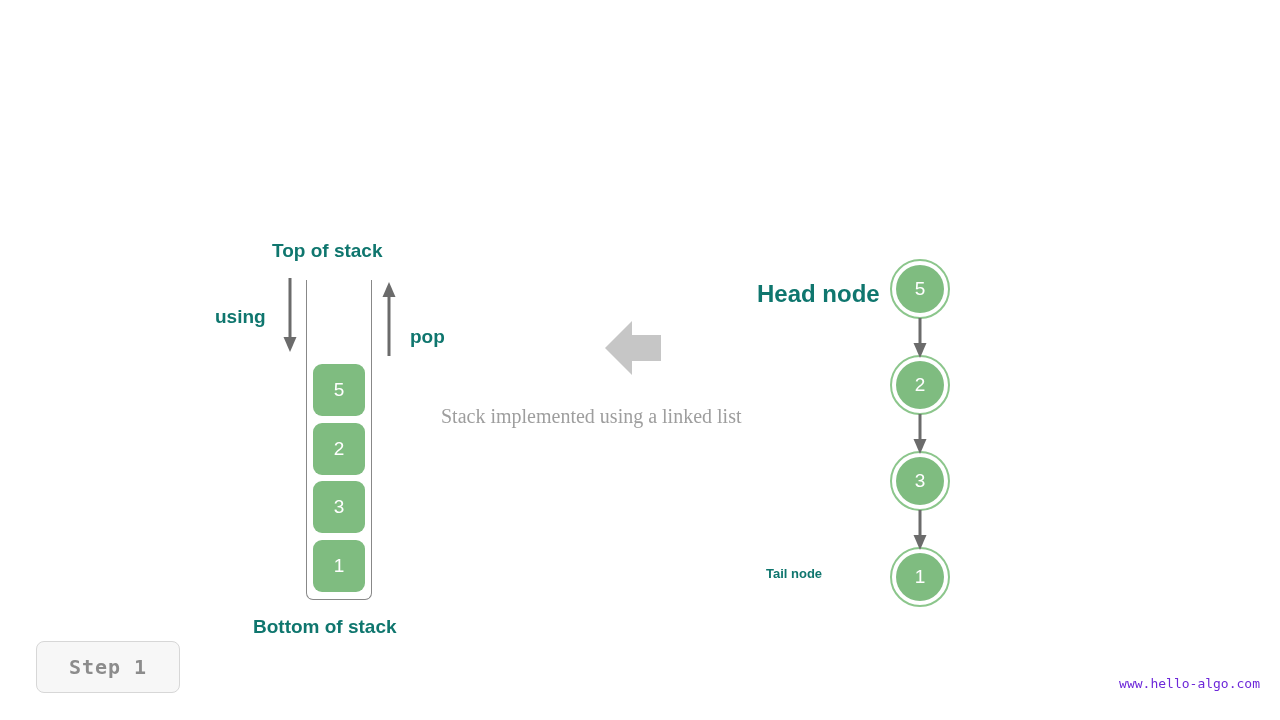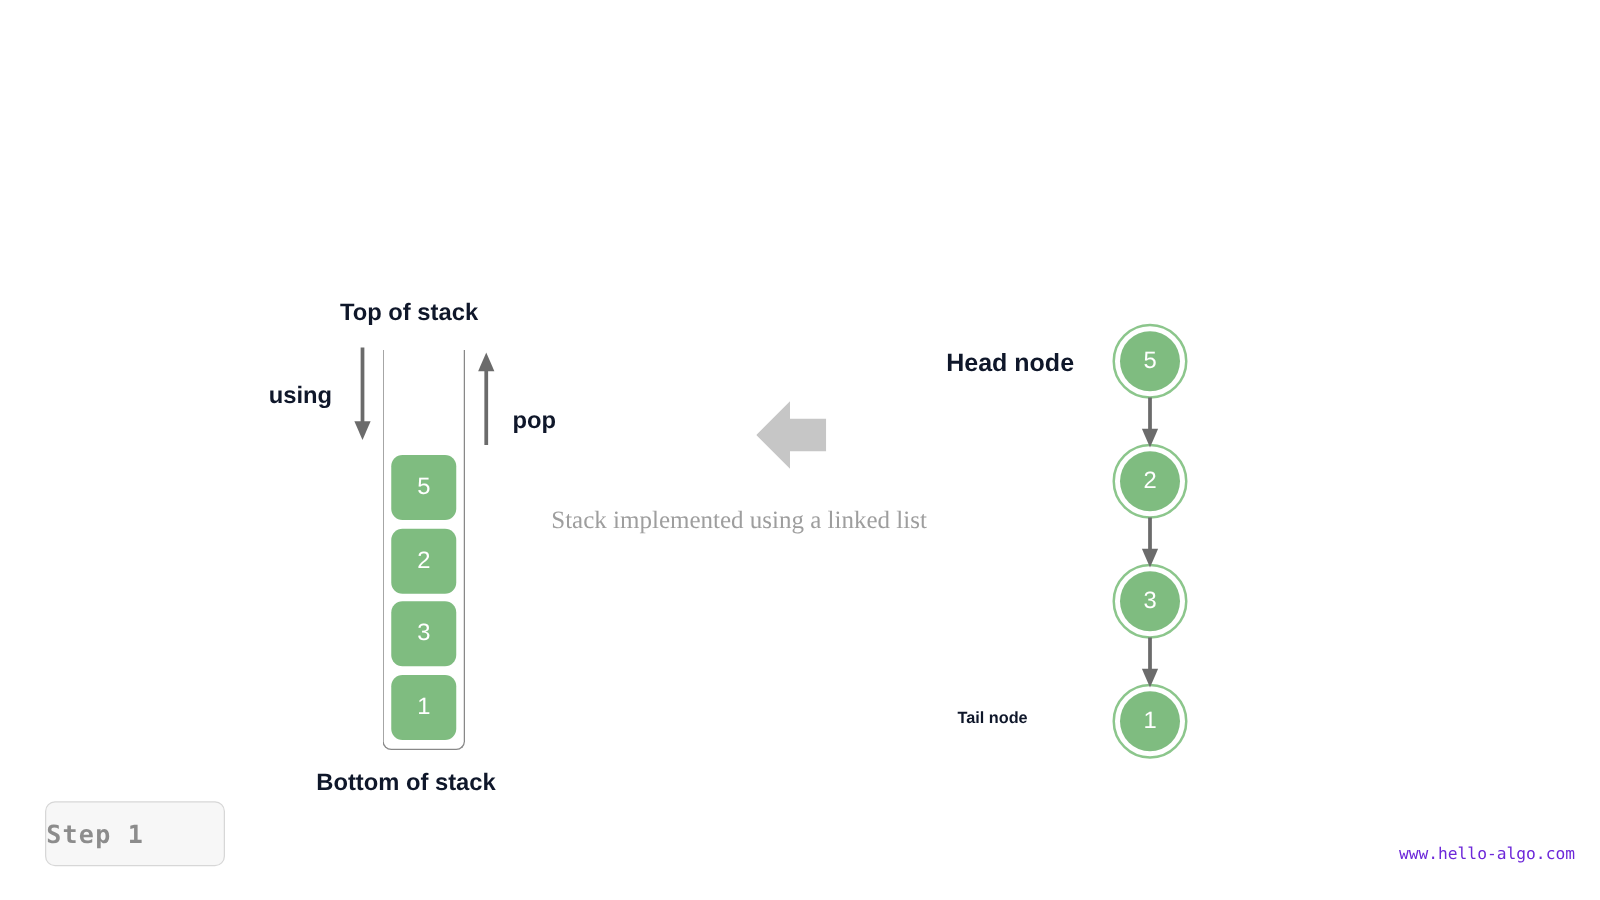--- a/index.html
+++ b/index.html
@@ -19,21 +19,21 @@
   .canvas {
     position: absolute;
     inset: 0;
   }
 
   
   .lbl-bold {
     position: absolute;
     font-family: "Liberation Sans", sans-serif;
     font-weight: bold;
-    color: #0f172a;
+    color: #0f766e;
     white-space: nowrap;
   }
   .lbl-muted {
     position: absolute;
     font-family: Liberation Serif, serif;
     color: #9b9b9b;
     white-space: nowrap;
   }
 
   
@@ -138,21 +138,21 @@
   #linkedlist-region {
     position: absolute;
     left: 740px;
     top: 0;
     width: 540px;
     height: 720px;
   }
   #label-head-node {
     left: 757px;
     top: 280px;
-    font-size: 20px;
+    font-size: 24px;
   }
   #label-tail-node {
     left: 766px;
     top: 566px;
     font-size: 13px;
   }
 
   .ll-node {
     position: absolute;
     left: 890px;
@@ -199,20 +199,21 @@
     position: absolute;
     left: 36px;
     top: 641px;
     width: 144px;
     height: 52px;
     border: 1px solid #d7d7d7;
     border-radius: 8px;
     background: #f7f7f7;
     display: flex;
     align-items: center;
+    justify-content: center;
     box-sizing: border-box;
   }
   #step-badge-text {
     font-family: "DejaVu Sans Mono", monospace;
     font-weight: bold;
     font-size: 20px;
     color: #8c8c8c;
     letter-spacing: 1px;
   }
   #watermark {

